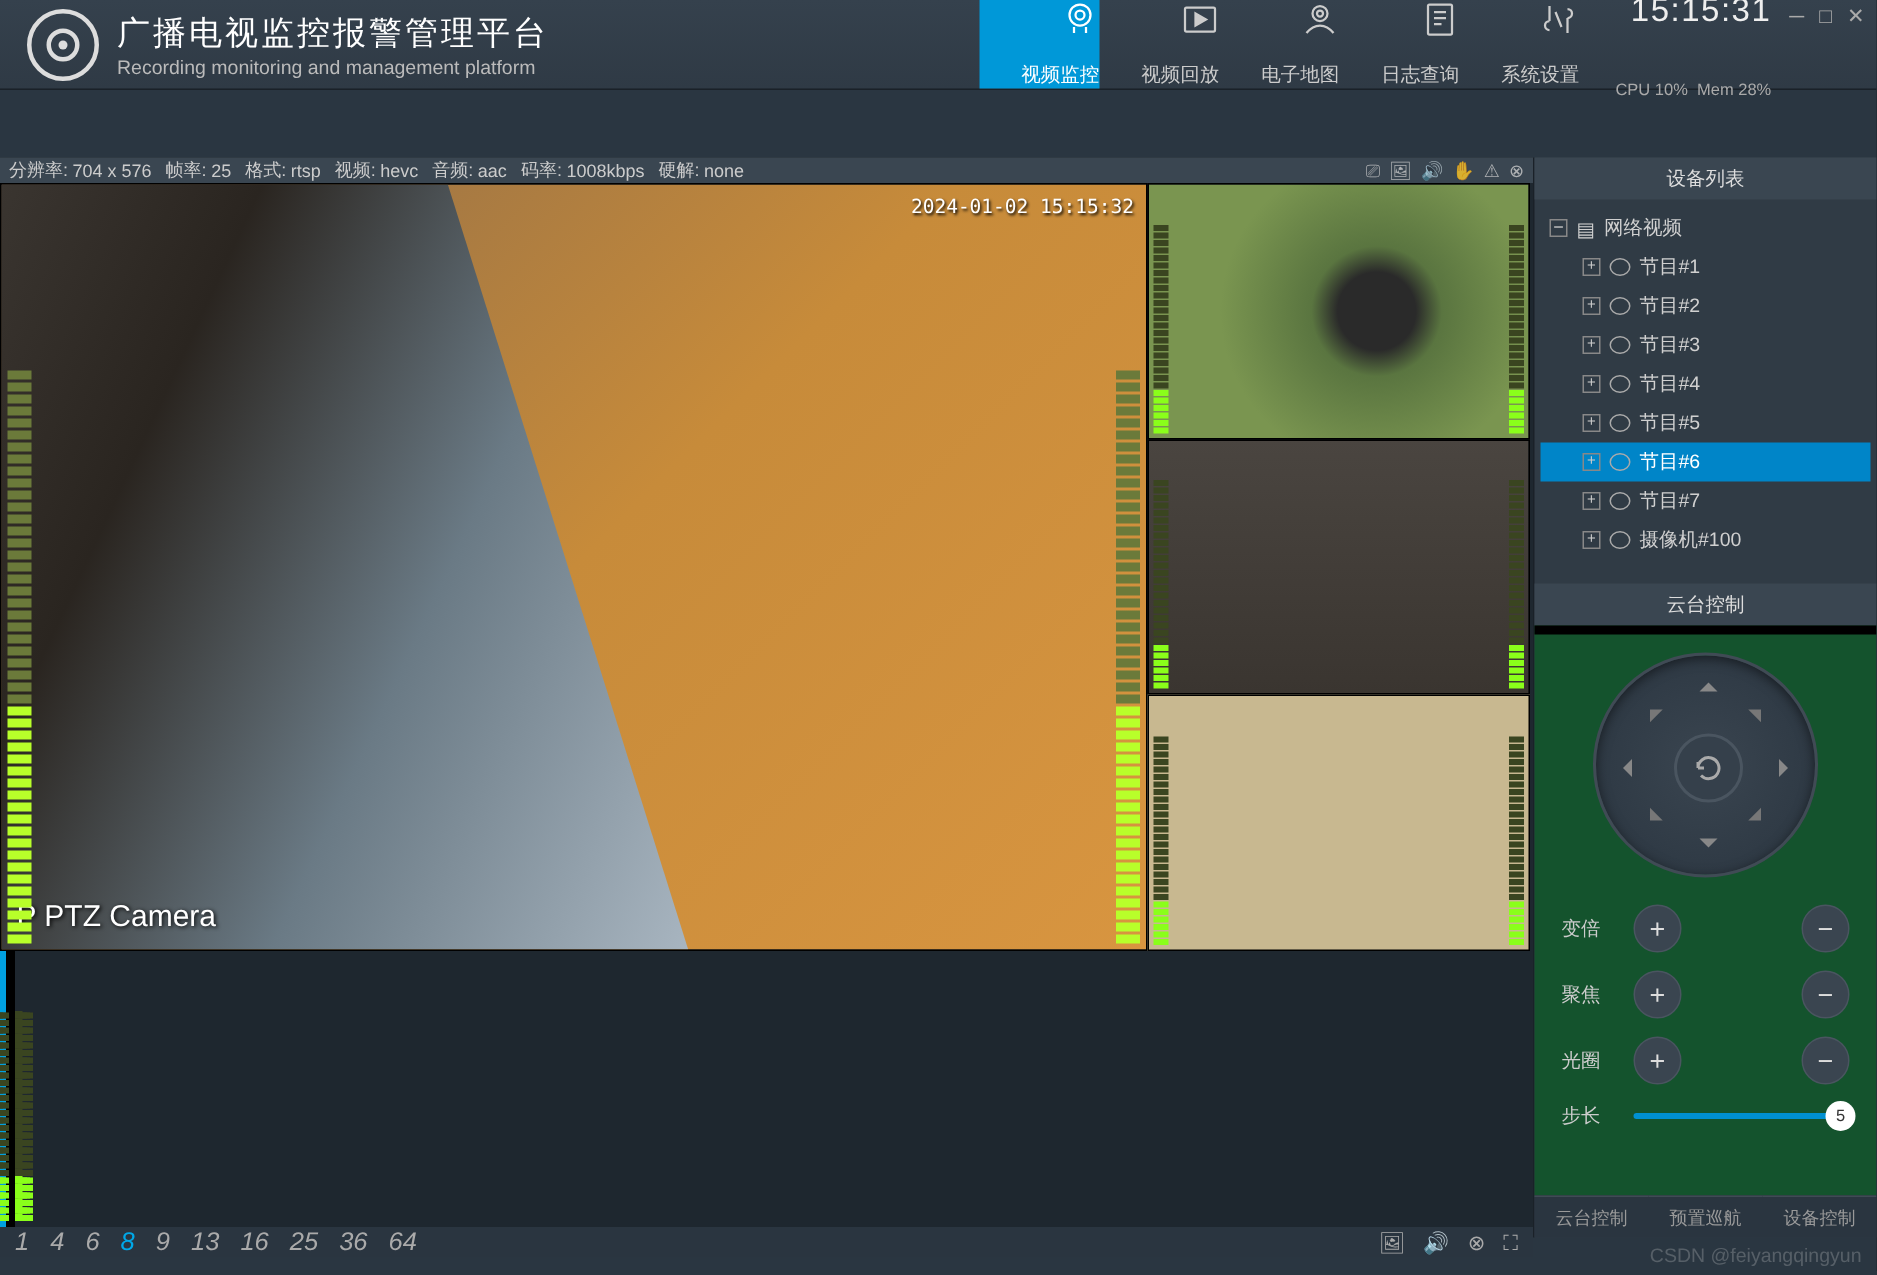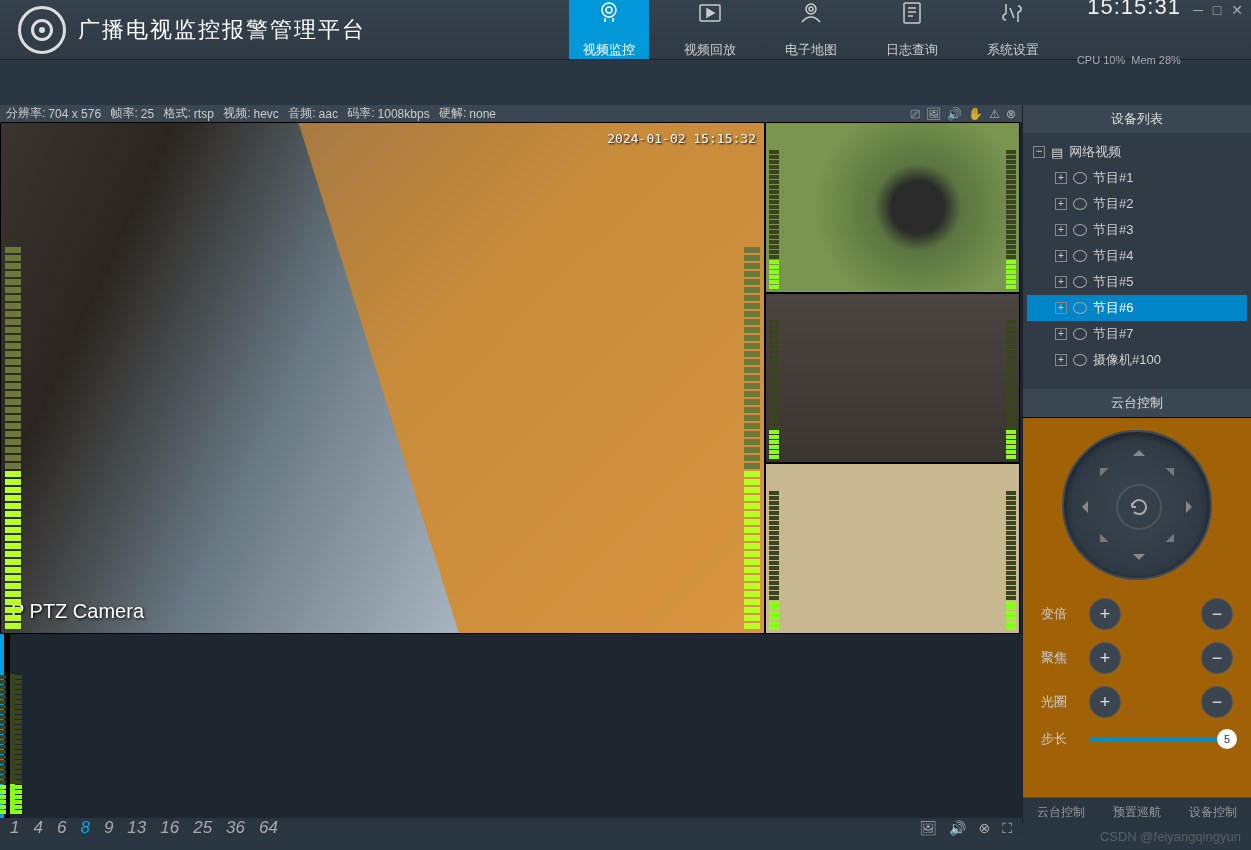--- a/index.html
+++ b/index.html
@@ -4,21 +4,21 @@
 <style>
 * { margin:0; padding:0; box-sizing:border-box; font-family:"Microsoft YaHei",Arial,sans-serif; }
 body { background:#2a3641; color:#d0d0d0; width:1251px; height:850px; overflow:hidden; font-size:13px; user-select:none; }
 .header { height:60px; display:flex; align-items:center; background:linear-gradient(#35414d,#2f3a45); border-bottom:1px solid #1a2128; }
 .logo-circle { width:48px; height:48px; border:3px solid #ddd; border-radius:50%; margin:0 12px 0 18px; display:flex; align-items:center; justify-content:center; }
 .logo-inner { width:22px; height:22px; border:3px solid #ddd; border-radius:50%; position:relative; }
 .logo-inner::after { content:''; position:absolute; width:6px; height:6px; background:#ddd; border-radius:50%; top:5px; left:5px; }
 .title-block .cn { font-size:22px; color:#fff; font-weight:300; letter-spacing:2px; }
 .title-block .en { font-size:13px; color:#bbb; }
 .nav { display:flex; margin-left:auto; height:100%; }
-.nav-item { width:80px; display:flex; flex-direction:column; align-items:center; justify-content:center; cursor:pointer; color:#ccc; gap:15px;margin-left:21px; }
+.nav-item { width:80px; display:flex; flex-direction:column; align-items:flex-end; justify-content:center; cursor:pointer; color:#ccc; gap:15px; }
 .nav-item.active { background:#0098d8; color:#fff; }
 .nav-item svg { width:26px; height:26px; fill:none; stroke:currentColor; stroke-width:1.5; }
 .clock-block { width:140px; text-align:right; padding-right:12px; font-family:monospace; }
 .clock-time { font-size:22px; color:#eee; letter-spacing:1px; }
 .clock-stats { font-size:11px; color:#aaa;margin-top:34px; }
 .win-ctrl { display:flex; gap:10px; font-size:14px; padding:0 8px 40px 0; color:#aaa; cursor:pointer; }
 .body { display:flex; height:720px;margin-top:45px; }
 .video-area { flex:1; background:#1e272f; display:flex; flex-direction:column; position:relative; }
 .info-bar { height:22px; background:#3a4651; display:flex; align-items:center; padding:0 6px; font-size:12px; color:#ccc; gap:3px; }
 .info-bar .tools { margin-left:auto; display:flex; gap:6px; opacity:.8; }
@@ -50,21 +50,21 @@
 .layouts span.active { color:#00a8e8; }
 .layouts .rtools { margin-left:auto; display:flex; gap:12px; font-style:normal; font-size:14px; }
 .sidebar { width:229px; background:#303b45; display:flex; flex-direction:column; border-left:1px solid #1a2128; }
 .side-title { height:28px; background:#3a4651; text-align:center; line-height:28px; color:#ddd; font-size:13px; }
 .tree { flex:1; padding:6px 4px; overflow:auto; }
 .tree-root { display:flex; align-items:center; gap:6px; padding:4px 6px; cursor:pointer; }
 .tree-item { display:flex; align-items:center; gap:6px; padding:4px 6px 4px 28px; cursor:pointer; }
 .tree-item.sel { background:#0085c8; color:#fff; }
 .plus { width:12px; height:12px; border:1px solid #888; font-size:10px; line-height:10px; text-align:center; color:#ccc; }
 .cam-ico { width:14px; height:12px; border:1.5px solid #aaa; border-radius:50%; position:relative; }
-.ptz-panel { height:380px; background:#a16207; border-top:1px solid #000000; }
+.ptz-panel { height:380px; background:#14532d; border-top:6px solid #000000; }
 .ptz-dial { width:150px; height:150px; margin:12px auto; border-radius:50%; background:radial-gradient(#3a4550,#2a3540); border:2px solid #404b55; position:relative; box-shadow:inset 0 2px 8px rgba(0,0,0,.5); }
 .ptz-center { position:absolute; width:46px; height:46px; border-radius:50%; background:#35404b; top:52px; left:52px; border:2px solid #4a5560; display:flex; align-items:center; justify-content:center; }
 .ptz-arrow { position:absolute; width:0; height:0; border:6px solid transparent; cursor:pointer; }
 .pa-n{top:12px;left:69px;border-bottom-color:#888;}
 .pa-s{bottom:12px;left:69px;border-top-color:#888;}
 .pa-e{right:12px;top:69px;border-left-color:#888;}
 .pa-w{left:12px;top:69px;border-right-color:#888;}
 .pa-ne{top:30px;right:30px;border-bottom-color:#777;transform:rotate(45deg);}
 .pa-nw{top:30px;left:30px;border-bottom-color:#777;transform:rotate(-45deg);}
 .pa-se{bottom:30px;right:30px;border-top-color:#777;transform:rotate(-45deg);}
@@ -81,20 +81,21 @@
 </style>
 </head>
 <body>
 
 <div class="header">
   <div class="logo-circle">
       <div class="logo-inner"></div>
     </div>
   <div class="title-block">
     <div class="cn">广播电视监控报警管理平台</div>
+    <div class="en">Recording monitoring and management platform</div>
   </div>
   <div class="nav">
     <div class="nav-item active">
       <svg>
           <circle cx="13" cy="10" r="7"></circle>
           <circle cx="13" cy="10" r="3"></circle>
           <path d="M9 18 L9 22 M17 18 L17 22"></path>
         </svg>
       <span>视频监控</span>
     </div>

